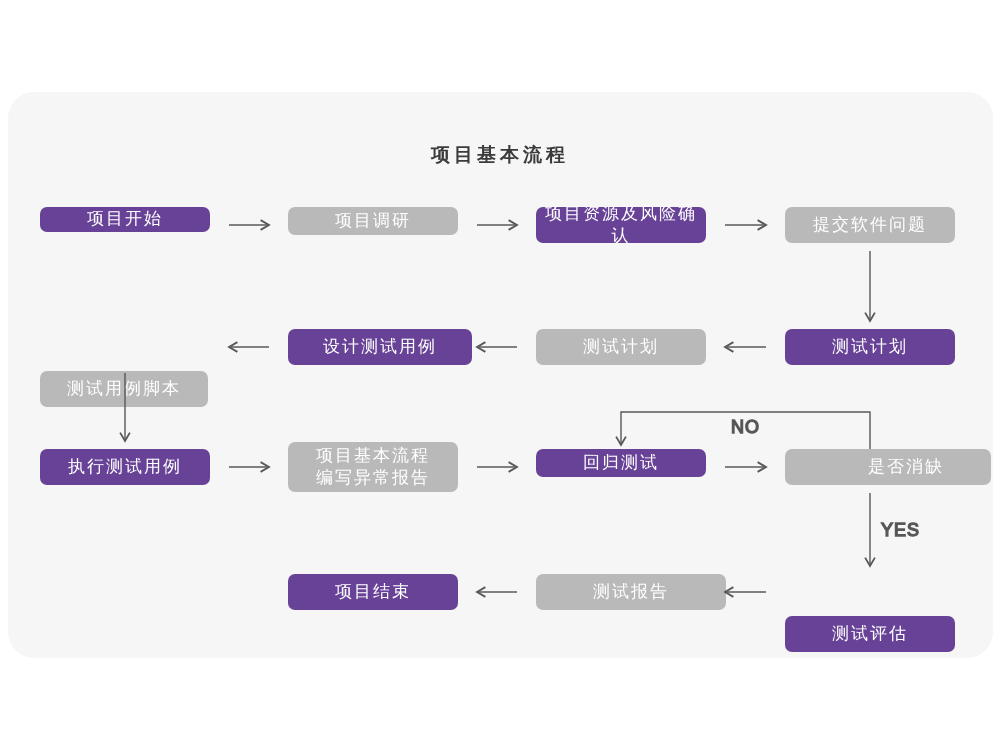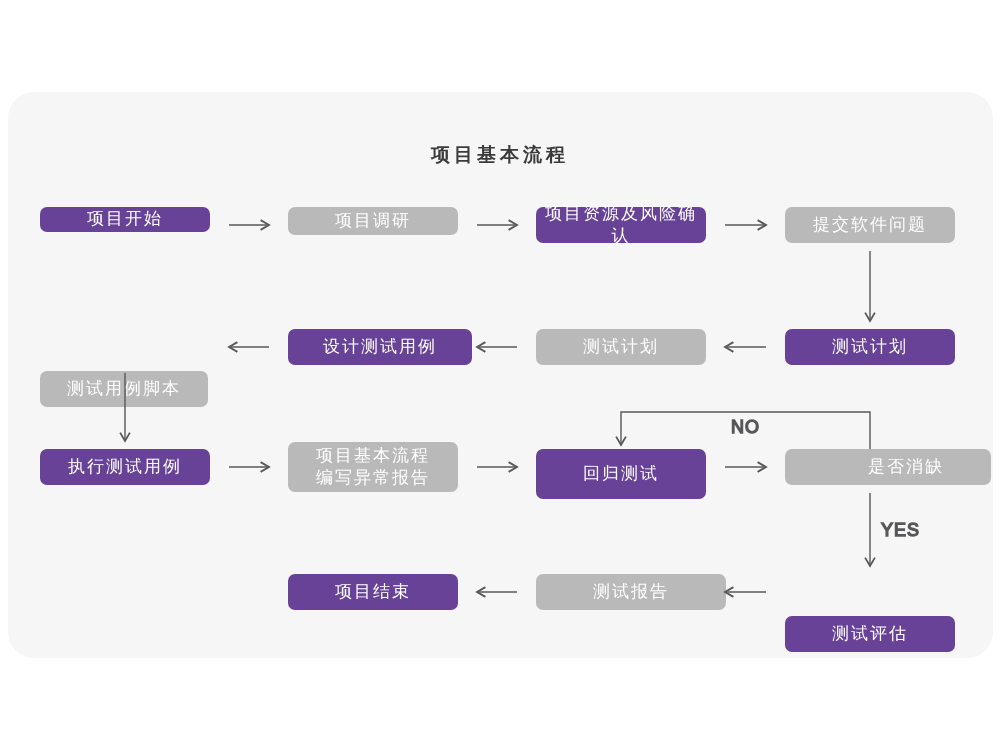--- a/index.html
+++ b/index.html
@@ -40,21 +40,21 @@
     <div class="node gray" style="left: 288px; top: 207px; width: 170px; height: 28px; background: rgb(185, 185, 185); color: rgb(255, 255, 255);"><span>项目调研</span></div>
     <div class="node purple" style="left: 536px; top: 207px; width: 170px; height: 36px; background: rgb(103, 66, 150); color: rgb(255, 255, 255);"><span>项目资源及风险确认</span></div>
     <div class="node gray" style="left: 785px; top: 207px; width: 170px; height: 36px; background: rgb(185, 185, 185); color: rgb(255, 255, 255);"><span>提交软件问题</span></div>
     <div class="node gray" style="left: 40px; top: 329px; width: 168px; height: 36px; background: rgb(185, 185, 185); color: rgb(255, 255, 255); margin-top: 42px;"><span>测试用例脚本</span></div>
     <div class="node purple" style="left: 288px; top: 329px; width: 184px; height: 36px; background: rgb(103, 66, 150); color: rgb(255, 255, 255);"><span>设计测试用例</span></div>
     <div class="node gray" style="left: 536px; top: 329px; width: 170px; height: 36px; background: rgb(185, 185, 185); color: rgb(255, 255, 255);"><span>测试计划</span></div>
     <div class="node purple" style="left: 785px; top: 329px; width: 170px; height: 36px; background: rgb(103, 66, 150); color: rgb(255, 255, 255);"><span>测试计划</span></div>
     <div class="node purple" style="left: 40px; top: 449px; width: 170px; height: 36px; background: rgb(103, 66, 150); color: rgb(255, 255, 255);"><span>执行测试用例</span></div>
     <div class="node gray" style="left: 288px; top: 442px; width: 170px; height: 50px; background: rgb(185, 185, 185); color: rgb(255, 255, 255);"><span>项目基本流程
 编写异常报告</span></div>
-    <div class="node purple" style="left: 536px; top: 449px; width: 170px; height: 50px; background: rgb(103, 66, 150); color: rgb(255, 255, 255);"><span>回归测试</span></div>
+    <div class="node purple" style="left: 536px; top: 449px; width: 170px; height: 28px; background: rgb(103, 66, 150); color: rgb(255, 255, 255);"><span>回归测试</span></div>
     <div class="node gray" style="left: 785px; top: 449px; width: 170px; height: 36px; background: rgb(185, 185, 185); color: rgb(255, 255, 255); padding-left: 36px;"><span>是否消缺</span></div>
     <div class="node purple" style="left: 288px; top: 574px; width: 170px; height: 36px; background: rgb(103, 66, 150); color: rgb(255, 255, 255);"><span>项目结束</span></div>
     <div class="node gray" style="left: 536px; top: 574px; width: 190px; height: 36px; background: rgb(185, 185, 185); color: rgb(255, 255, 255);"><span>测试报告</span></div>
     <div class="node purple" style="left: 785px; top: 574px; width: 170px; height: 36px; background: rgb(103, 66, 150); color: rgb(255, 255, 255); margin-top: 42px;"><span>测试评估</span></div>
     <svg class="arrows" width="1000" height="750" viewBox="0 0 1000 750">
   <defs>
     <marker id="arw" viewBox="0 0 10 10" refX="8" refY="5" markerWidth="10" markerHeight="10" orient="auto-start-reverse">
       <polyline points="2,1.5 8,5 2,8.5" fill="none" stroke="#58585a" stroke-width="1.3"></polyline>
     </marker>
   </defs>

